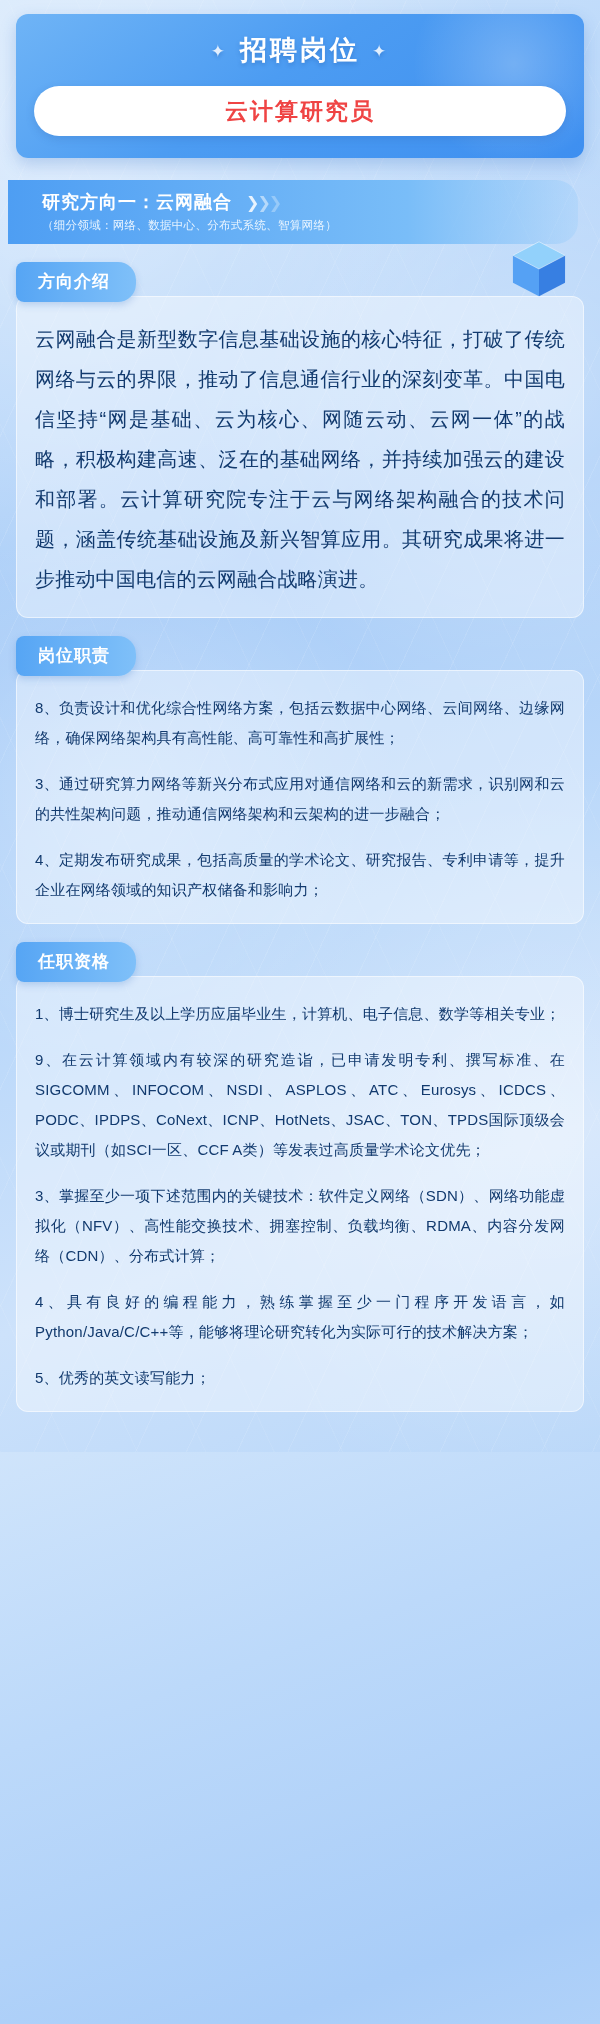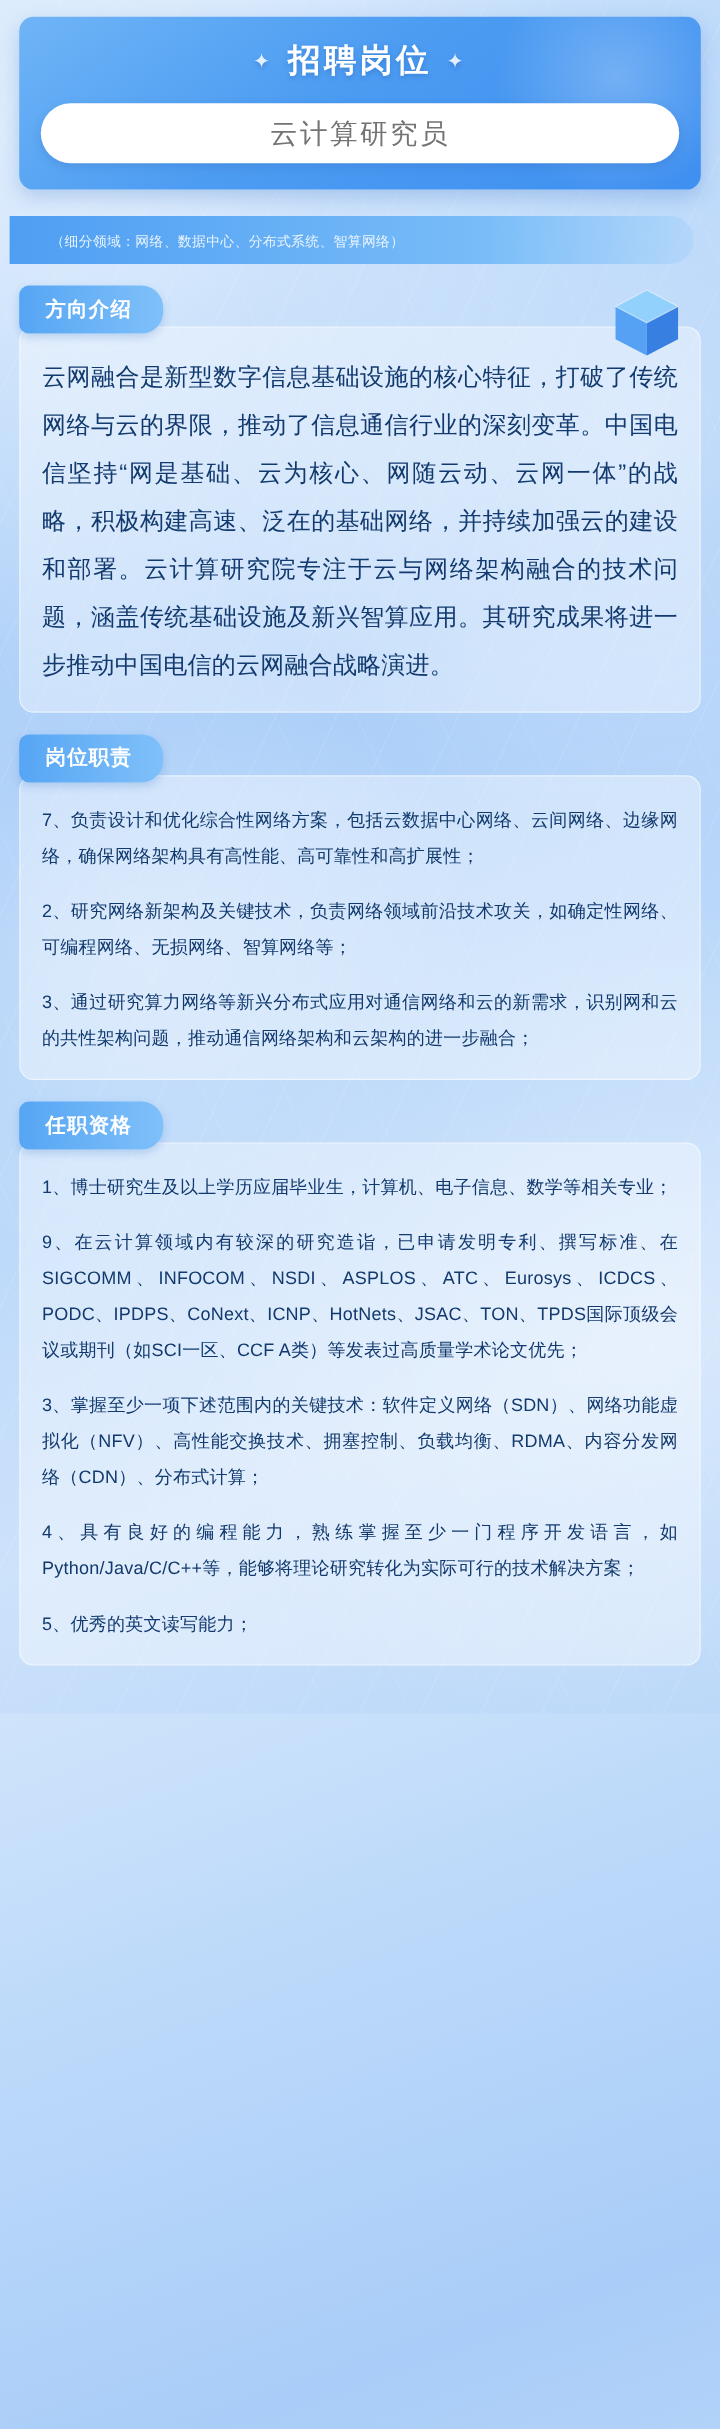--- a/index.html
+++ b/index.html
@@ -69,23 +69,23 @@
     border-radius: 26px;
     height: 50px;
     display: flex;
     align-items: center;
     justify-content: center;
     box-shadow: 0 3px 8px rgba(40,90,170,0.22);
     position: relative;
     z-index: 2;
   }
   .header-pill span {
-    color: #737373;
+    color: #ef4444;
     font-size: 23px;
-    font-weight: normal;
+    font-weight: bold;
     letter-spacing: 2px;
   }
 
   
   .direction-banner {
     margin: 22px 22px 0 8px;
     background: linear-gradient(90deg, #4e9ef3 0%, #79bdf8 70%, rgba(140,200,250,0.25) 100%);
     border-radius: 0 22px 22px 0;
     padding: 10px 16px 11px 34px;
     position: relative;
@@ -172,43 +172,49 @@
   <div class="header-card">
     <div class="header-title">
       <span class="spark">✦</span><span>招聘岗位</span><span class="spark">✦</span>
     </div>
     <div class="header-pill">
       <span>云计算研究员</span>
     </div>
   </div>
 
   <div class="direction-banner">
+    <div class="direction-main">
+      <span>研究方向一：云网融合</span>
+      <span class="chevrons">
+        <span class="c1">❯</span><span class="c2">❯</span><span class="c3">❯</span>
+      </span>
+    </div>
     <div class="direction-sub">（细分领域：网络、数据中心、分布式系统、智算网络）</div>
   </div>
 
   <svg class="cube" viewBox="0 0 100 100">
     <polygon points="50,6 92,28 50,50 8,28" fill="#8fd0fb" opacity="0.95"></polygon>
     <polygon points="8,28 50,50 50,94 8,72" fill="#4f9df3" opacity="0.95"></polygon>
     <polygon points="92,28 50,50 50,94 92,72" fill="#2f79e0" opacity="0.95"></polygon>
     <polygon points="50,6 92,28 50,50 8,28" fill="none" stroke="#ffffff" stroke-opacity="0.5" stroke-width="1.5"></polygon>
   </svg>
 
   <div class="section">
     <div class="section-tab">方向介绍</div>
     <div class="section-body">
       <p class="para">云网融合是新型数字信息基础设施的核心特征，打破了传统网络与云的界限，推动了信息通信行业的深刻变革。中国电信坚持“网是基础、云为核心、网随云动、云网一体”的战略，积极构建高速、泛在的基础网络，并持续加强云的建设和部署。云计算研究院专注于云与网络架构融合的技术问题，涵盖传统基础设施及新兴智算应用。其研究成果将进一步推动中国电信的云网融合战略演进。</p>
     </div>
   </div>
 
   <div class="section">
     <div class="section-tab">岗位职责</div>
     <div class="section-body">
-      <p class="list-item">7、负责设计和优化综合性网络方案，包括云数据中心网络、云间网络、边缘网络，确保网络架构具有高性能、高可靠性和高扩展性；</p>
-      <p class="list-item">2、研究网络新架构及关键技术，负责网络领域前沿技术攻关，如确定性网络、可编程网络、无损网络、智算网络等；</p>
+      <p class="list-item">8、负责设计和优化综合性网络方案，包括云数据中心网络、云间网络、边缘网络，确保网络架构具有高性能、高可靠性和高扩展性；</p>
       <p class="list-item">3、通过研究算力网络等新兴分布式应用对通信网络和云的新需求，识别网和云的共性架构问题，推动通信网络架构和云架构的进一步融合；</p>
+      <p class="list-item">4、定期发布研究成果，包括高质量的学术论文、研究报告、专利申请等，提升企业在网络领域的知识产权储备和影响力；</p>
     </div>
   </div>
 
   <div class="section">
     <div class="section-tab">任职资格</div>
     <div class="section-body">
       <p class="list-item">1、博士研究生及以上学历应届毕业生，计算机、电子信息、数学等相关专业；</p>
       <p class="list-item">9、在云计算领域内有较深的研究造诣，已申请发明专利、撰写标准、在SIGCOMM、INFOCOM、NSDI、ASPLOS、ATC、Eurosys、ICDCS、PODC、IPDPS、CoNext、ICNP、HotNets、JSAC、TON、TPDS国际顶级会议或期刊（如SCI一区、CCF A类）等发表过高质量学术论文优先；</p>
       <p class="list-item">3、掌握至少一项下述范围内的关键技术：软件定义网络（SDN）、网络功能虚拟化（NFV）、高性能交换技术、拥塞控制、负载均衡、RDMA、内容分发网络（CDN）、分布式计算；</p>
       <p class="list-item">4、具有良好的编程能力，熟练掌握至少一门程序开发语言，如Python/Java/C/C++等，能够将理论研究转化为实际可行的技术解决方案；</p>

